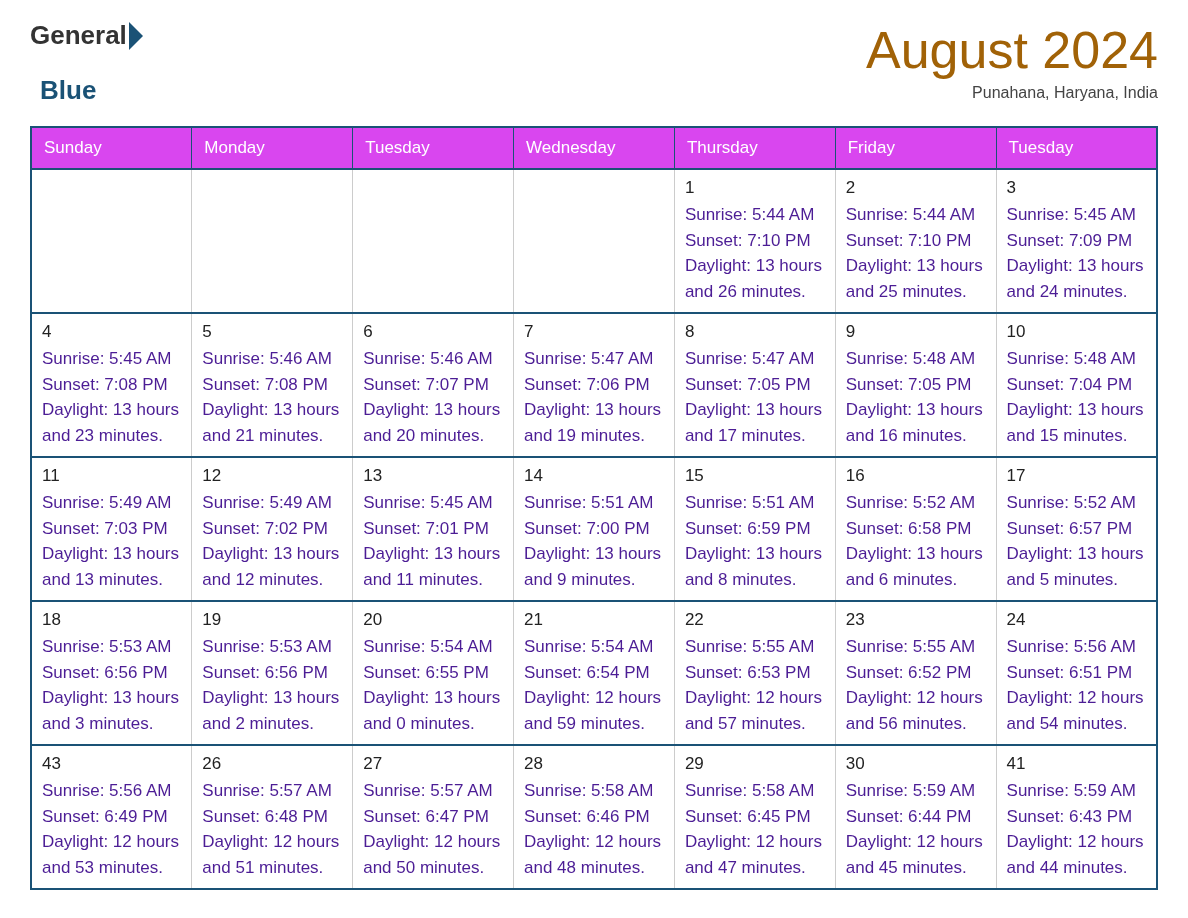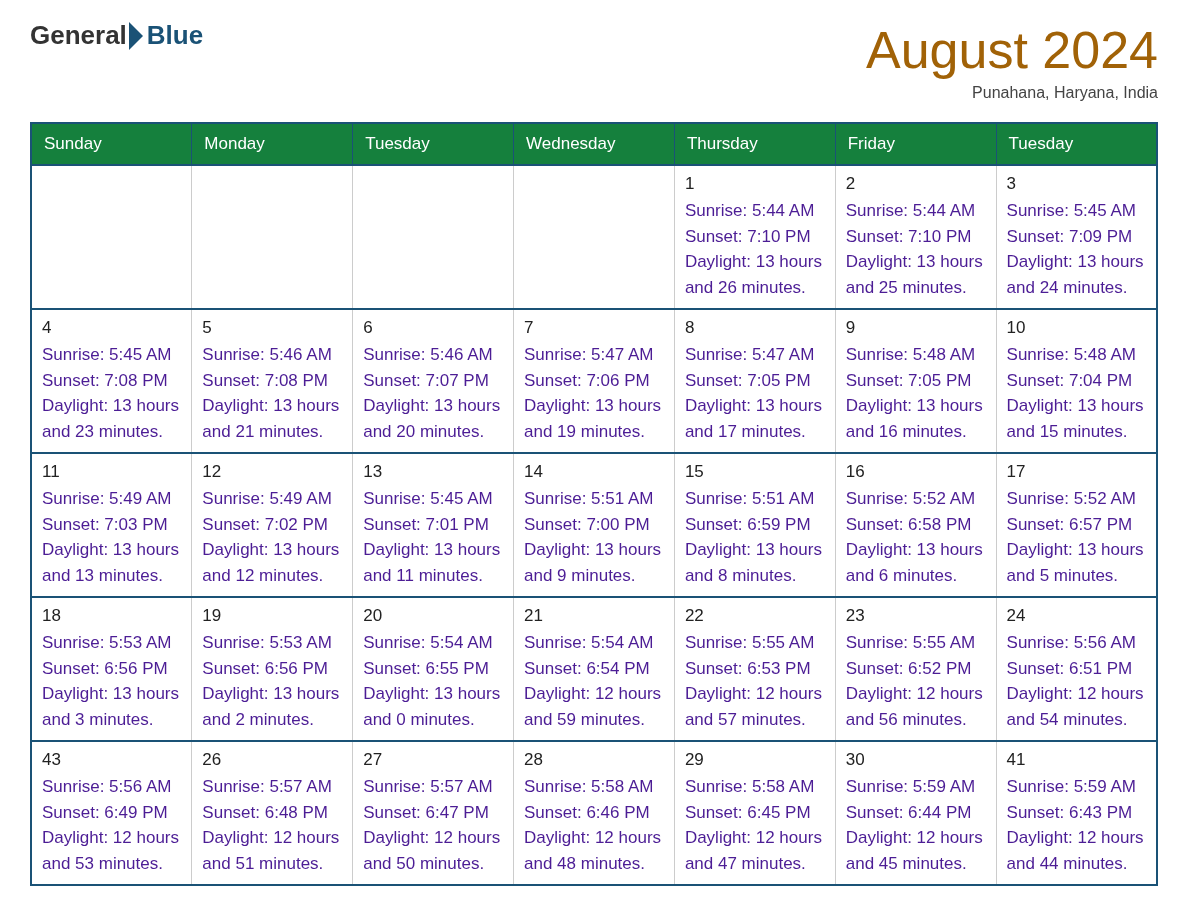--- a/index.html
+++ b/index.html
@@ -29,25 +29,26 @@
       border-top: 14px solid transparent;
       border-bottom: 14px solid transparent;
       display: inline-block;
       margin-left: 2px;
       vertical-align: middle;
     }
     .logo-blue {
       font-size: 26px;
       font-weight: bold;
       color: #1a5276;
-      margin-left: 4px;
+      margin-left: 10px;
     }
     .logo-wrapper {
       display: flex;
-      flex-direction: row;
+      flex-direction: column;
+      gap: 24px;
     }
     .logo-top {
       display: flex;
       align-items: center;
     }
     .title-section {
       text-align: right;
     }
     .month-title {
       font-size: 52px;
@@ -58,21 +59,21 @@
       font-size: 16px;
       color: #444;
       margin-top: 4px;
     }
     .calendar {
       width: 100%;
       border-collapse: collapse;
       border: 2px solid #1a5276;
     }
     .calendar th {
-      background-color: #15803d;
+      background-color: #d946ef;
       color: #fff;
       padding: 10px 12px;
       font-size: 17px;
       font-weight: normal;
       text-align: left;
       border: 1px solid #1a5276;
     }
     .calendar td {
       width: calc(100% / 7);
       vertical-align: top;

